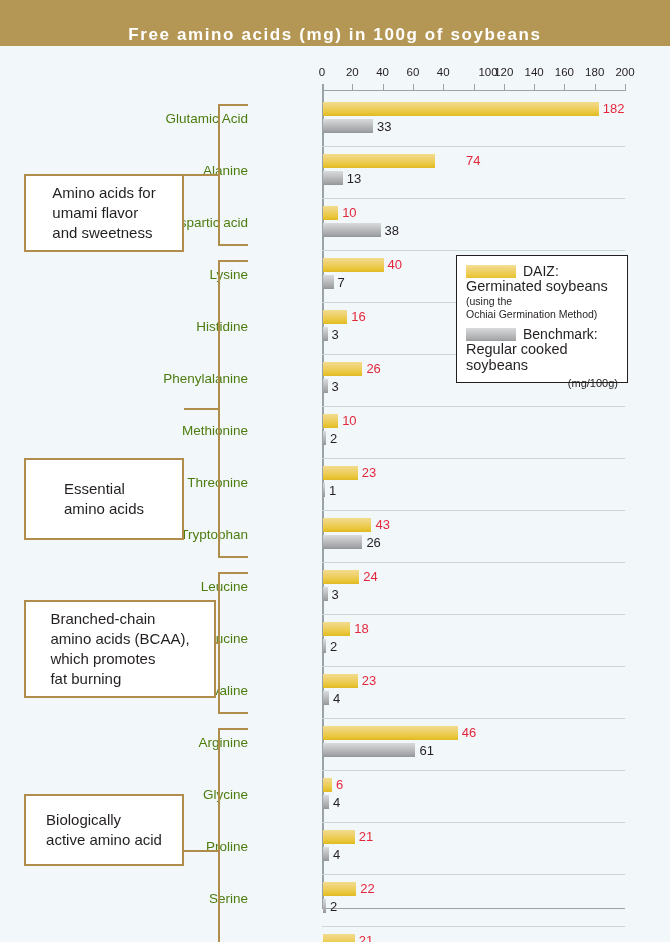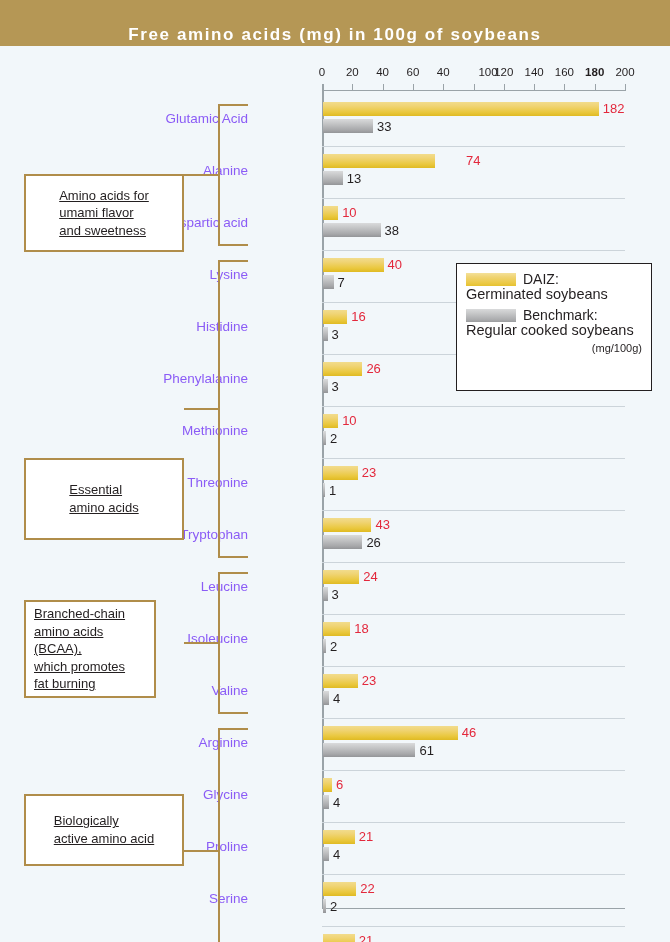--- a/index.html
+++ b/index.html
@@ -61,21 +61,21 @@
   .row { position: absolute; left: 0; width: 670px; height: 52px; }
   .row-sep {
     position: absolute; left: 322px; width: 303px; height: 1px;
     background: #ccd4da;
   }
   .row-label {
     position: absolute;
     right: 422px;
     top: 15px;
     font-size: 13.5px;
-    color: #8b5cf6;
+    color: #4d7c0f;
     text-align: right;
     white-space: nowrap;
   }
   .bar-wrap { position: absolute; left: 323px; width: 340px; }
   .bar {
     position: absolute; left: 0; height: 14px;
   }
   .bar-daiz {
     top: 6px;
     background: linear-gradient(to bottom, #f2dc8c 0%, #f0d475 28%, #eac83f 72%, #e0ba22 100%);
@@ -98,42 +98,41 @@
   .group-box {
     position: absolute;
     background: #ffffff;
     border: 2px solid #b08d4a;
     display: flex;
     align-items: center;
     justify-content: center;
     padding: 6px 8px;
   }
   .group-text {
-    font-size: 13px;
+    font-size: 15px;
     color: #231f20;
     line-height: 1.35;
     text-align: left;
     white-space: pre-line;
-    text-decoration: underline;
   }
   .bracket-v {
     position: absolute; width: 2px; background: #b08d4a;
   }
   .bracket-arm {
     position: absolute; height: 2px; background: #b08d4a;
   }
   .bracket-stub {
     position: absolute; height: 2px; background: #b08d4a;
   }
 
   
   .legend {
     position: absolute;
-    left: 456px; top: 217px;
-    width: 196px; height: 128px;
+    left: 456px; top: 209px;
+    width: 172px; height: 128px;
     background: #ffffff;
     border: 1px solid #231f20;
     padding: 7px 9px 6px 9px;
   }
   .legend-row { display: flex; align-items: flex-start; }
   .legend-swatch {
     width: 50px; height: 13px; margin-top: 2px; margin-right: 7px;
     flex: 0 0 auto;
   }
   .legend-swatch.daiz {
@@ -159,21 +158,21 @@
   <div class="axis-labels">
       <div class="axis-tick-label" style="left: 322px;">0</div>
       <div class="axis-tick-label" style="left: 352.3px;">20</div>
       <div class="axis-tick-label" style="left: 382.6px;">40</div>
       <div class="axis-tick-label" style="left: 412.9px;">60</div>
       <div class="axis-tick-label" style="left: 443.2px;">40</div>
       <div class="axis-tick-label" style="left: 456px; margin-left: 32px;">100</div>
       <div class="axis-tick-label" style="left: 503.8px;">120</div>
       <div class="axis-tick-label" style="left: 534.1px;">140</div>
       <div class="axis-tick-label" style="left: 564.4px;">160</div>
-      <div class="axis-tick-label" style="left: 594.7px; font-weight: bold;">180</div>
+      <div class="axis-tick-label" style="left: 594.7px;">180</div>
       <div class="axis-tick-label" style="left: 625px;">200</div>
     </div>
   <div class="axis-ticks">
       <div class="axis-tick" style="left: 322px;"></div>
       <div class="axis-tick" style="left: 352.3px;"></div>
       <div class="axis-tick" style="left: 382.6px;"></div>
       <div class="axis-tick" style="left: 412.9px;"></div>
       <div class="axis-tick" style="left: 443.2px;"></div>
       <div class="axis-tick" style="left: 473.5px;"></div>
       <div class="axis-tick" style="left: 503.8px;"></div>
@@ -370,41 +369,43 @@
       <div class="bracket-arm" style="left: 218px; top: 510px; width: 30px;"></div>
       <div class="bracket-stub" style="left: 184px; top: 362px; width: 36px;"></div>
       <div class="group-box" style="left: 24px; width: 160px; top: 412px; height: 82px;">
         <div class="group-text">Essential
 amino acids</div>
       </div>
       <div class="bracket-v" style="left: 218px; top: 526px; height: 140px;"></div>
       <div class="bracket-arm" style="left: 218px; top: 526px; width: 30px;"></div>
       <div class="bracket-arm" style="left: 218px; top: 666px; width: 30px;"></div>
       <div class="bracket-stub" style="left: 184px; top: 596px; width: 36px;"></div>
-      <div class="group-box" style="left: 24px; width: 132px; top: 554px; height: 98px;">
+      <div class="group-box" style="left: 24px; width: 192px; top: 554px; height: 98px;">
         <div class="group-text">Branched-chain
 amino acids (BCAA),
 which promotes
 fat burning</div>
       </div>
       <div class="bracket-v" style="left: 218px; top: 682px; height: 244px;"></div>
       <div class="bracket-arm" style="left: 218px; top: 682px; width: 30px;"></div>
       <div class="bracket-stub" style="left: 184px; top: 804px; width: 36px;"></div>
       <div class="group-box" style="left: 24px; width: 160px; top: 748px; height: 72px;">
         <div class="group-text">Biologically
 active amino acid</div>
       </div>
     </div>
 
   <div class="legend">
     <div class="legend-row">
       <span class="legend-swatch daiz"></span>
       <span class="legend-head">DAIZ:</span>
     </div>
     <div class="legend-main">Germinated soybeans</div>
+    <div class="legend-sub" style="white-space:pre-line;">(using the
+Ochiai Germination Method)</div>
     <div class="legend-row" style="margin-top:5px;">
       <span class="legend-swatch bench"></span>
       <span class="legend-head">Benchmark:</span>
     </div>
     <div class="legend-main">Regular cooked soybeans</div>
     <div class="legend-units">(mg/100g)</div>
   </div>
 
 </div>
 

